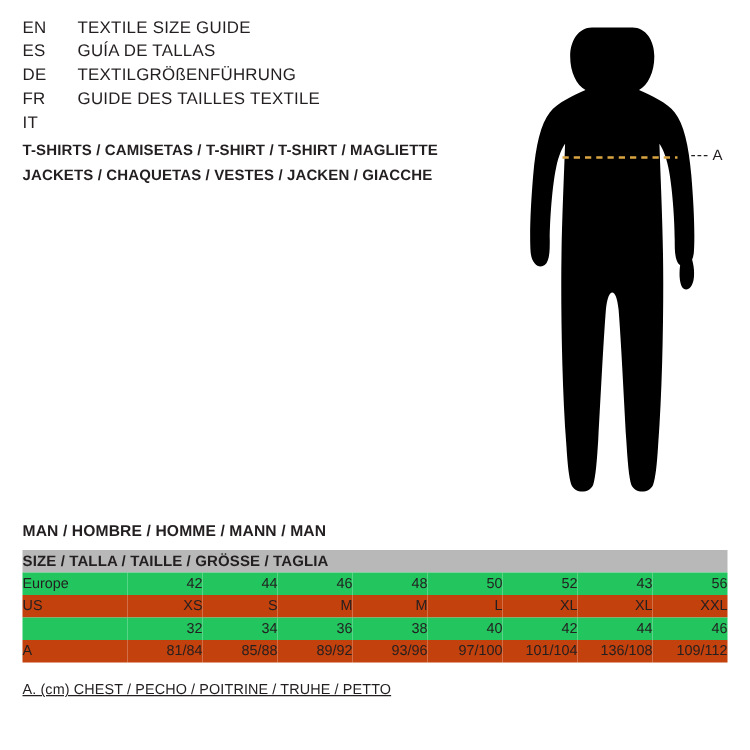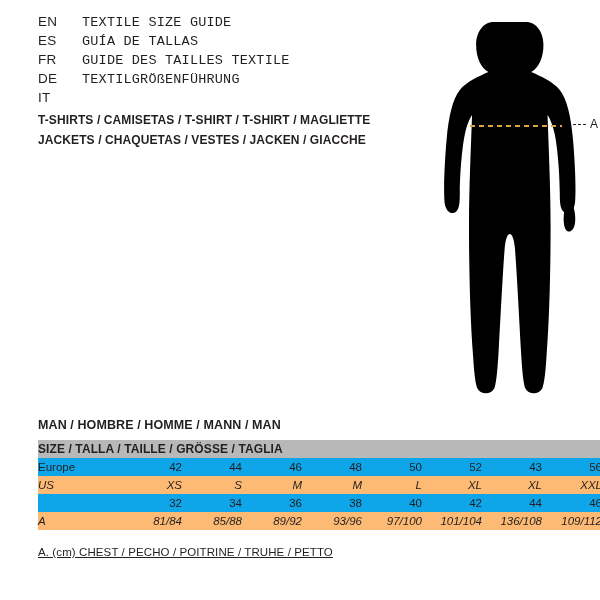--- a/index.html
+++ b/index.html
@@ -11,21 +11,20 @@
     height: 600px;
     background: #ffffff;
     font-family: "Liberation Sans", sans-serif;
     color: #231f20;
     overflow: hidden;
   }
   .page {
     position: relative;
     width: 496px;
     height: 600px;
-    margin-left: 20px;
   }
 
   
   .lang-block {
     position: absolute;
     left: 18px;
     top: 14px;
     width: 380px;
   }
   .lang-row {
@@ -34,21 +33,20 @@
     height: 19px;
     font-size: 13.5px;
     letter-spacing: 0.2px;
   }
   .lang-code {
     width: 44px;
     flex: none;
   }
   .lang-text {
     flex: 1;
-    font-family: Liberation Mono, monospace;
   }
 
   
   .cat-block {
     position: absolute;
     left: 18px;
     top: 110px;
     width: 400px;
   }
   .cat-line {
@@ -108,22 +106,22 @@
     height: 18px;
     vertical-align: middle;
     white-space: nowrap;
   }
   .row-head td {
     background: #b8b8b8;
     font-weight: bold;
     font-size: 12px;
     letter-spacing: 0.1px;
   }
-  .row-shade td { background: #0ea5e9; }
-  .row-plain td { background: #fdba74; font-style: italic; }
+  .row-shade td { background: #22c55e; }
+  .row-plain td { background: #c2410c; }
 
   td.label-col {
     width: 84px;
     padding-left: 2px;
   }
   td.val {
     width: 60px;
     text-align: right;
   }
 
@@ -144,26 +142,26 @@
   <div class="lang-block">
     <div class="lang-row">
       <span class="lang-code">EN</span>
       <span class="lang-text">TEXTILE SIZE GUIDE</span>
     </div>
     <div class="lang-row">
       <span class="lang-code">ES</span>
       <span class="lang-text">GUÍA DE TALLAS</span>
     </div>
     <div class="lang-row">
+      <span class="lang-code">DE</span>
+      <span class="lang-text">TEXTILGRÖßENFÜHRUNG</span>
+    </div>
+    <div class="lang-row">
       <span class="lang-code">FR</span>
       <span class="lang-text">GUIDE DES TAILLES TEXTILE</span>
-    </div>
-    <div class="lang-row">
-      <span class="lang-code">DE</span>
-      <span class="lang-text">TEXTILGRÖßENFÜHRUNG</span>
     </div>
     <div class="lang-row">
       <span class="lang-code">IT</span>
     </div>
   </div>
 
   <div class="cat-block">
     <div class="cat-line">T-SHIRTS / CAMISETAS / T-SHIRT / T-SHIRT / MAGLIETTE</div>
     <div class="cat-line">JACKETS / CHAQUETAS / VESTES / JACKEN / GIACCHE</div>
   </div>

